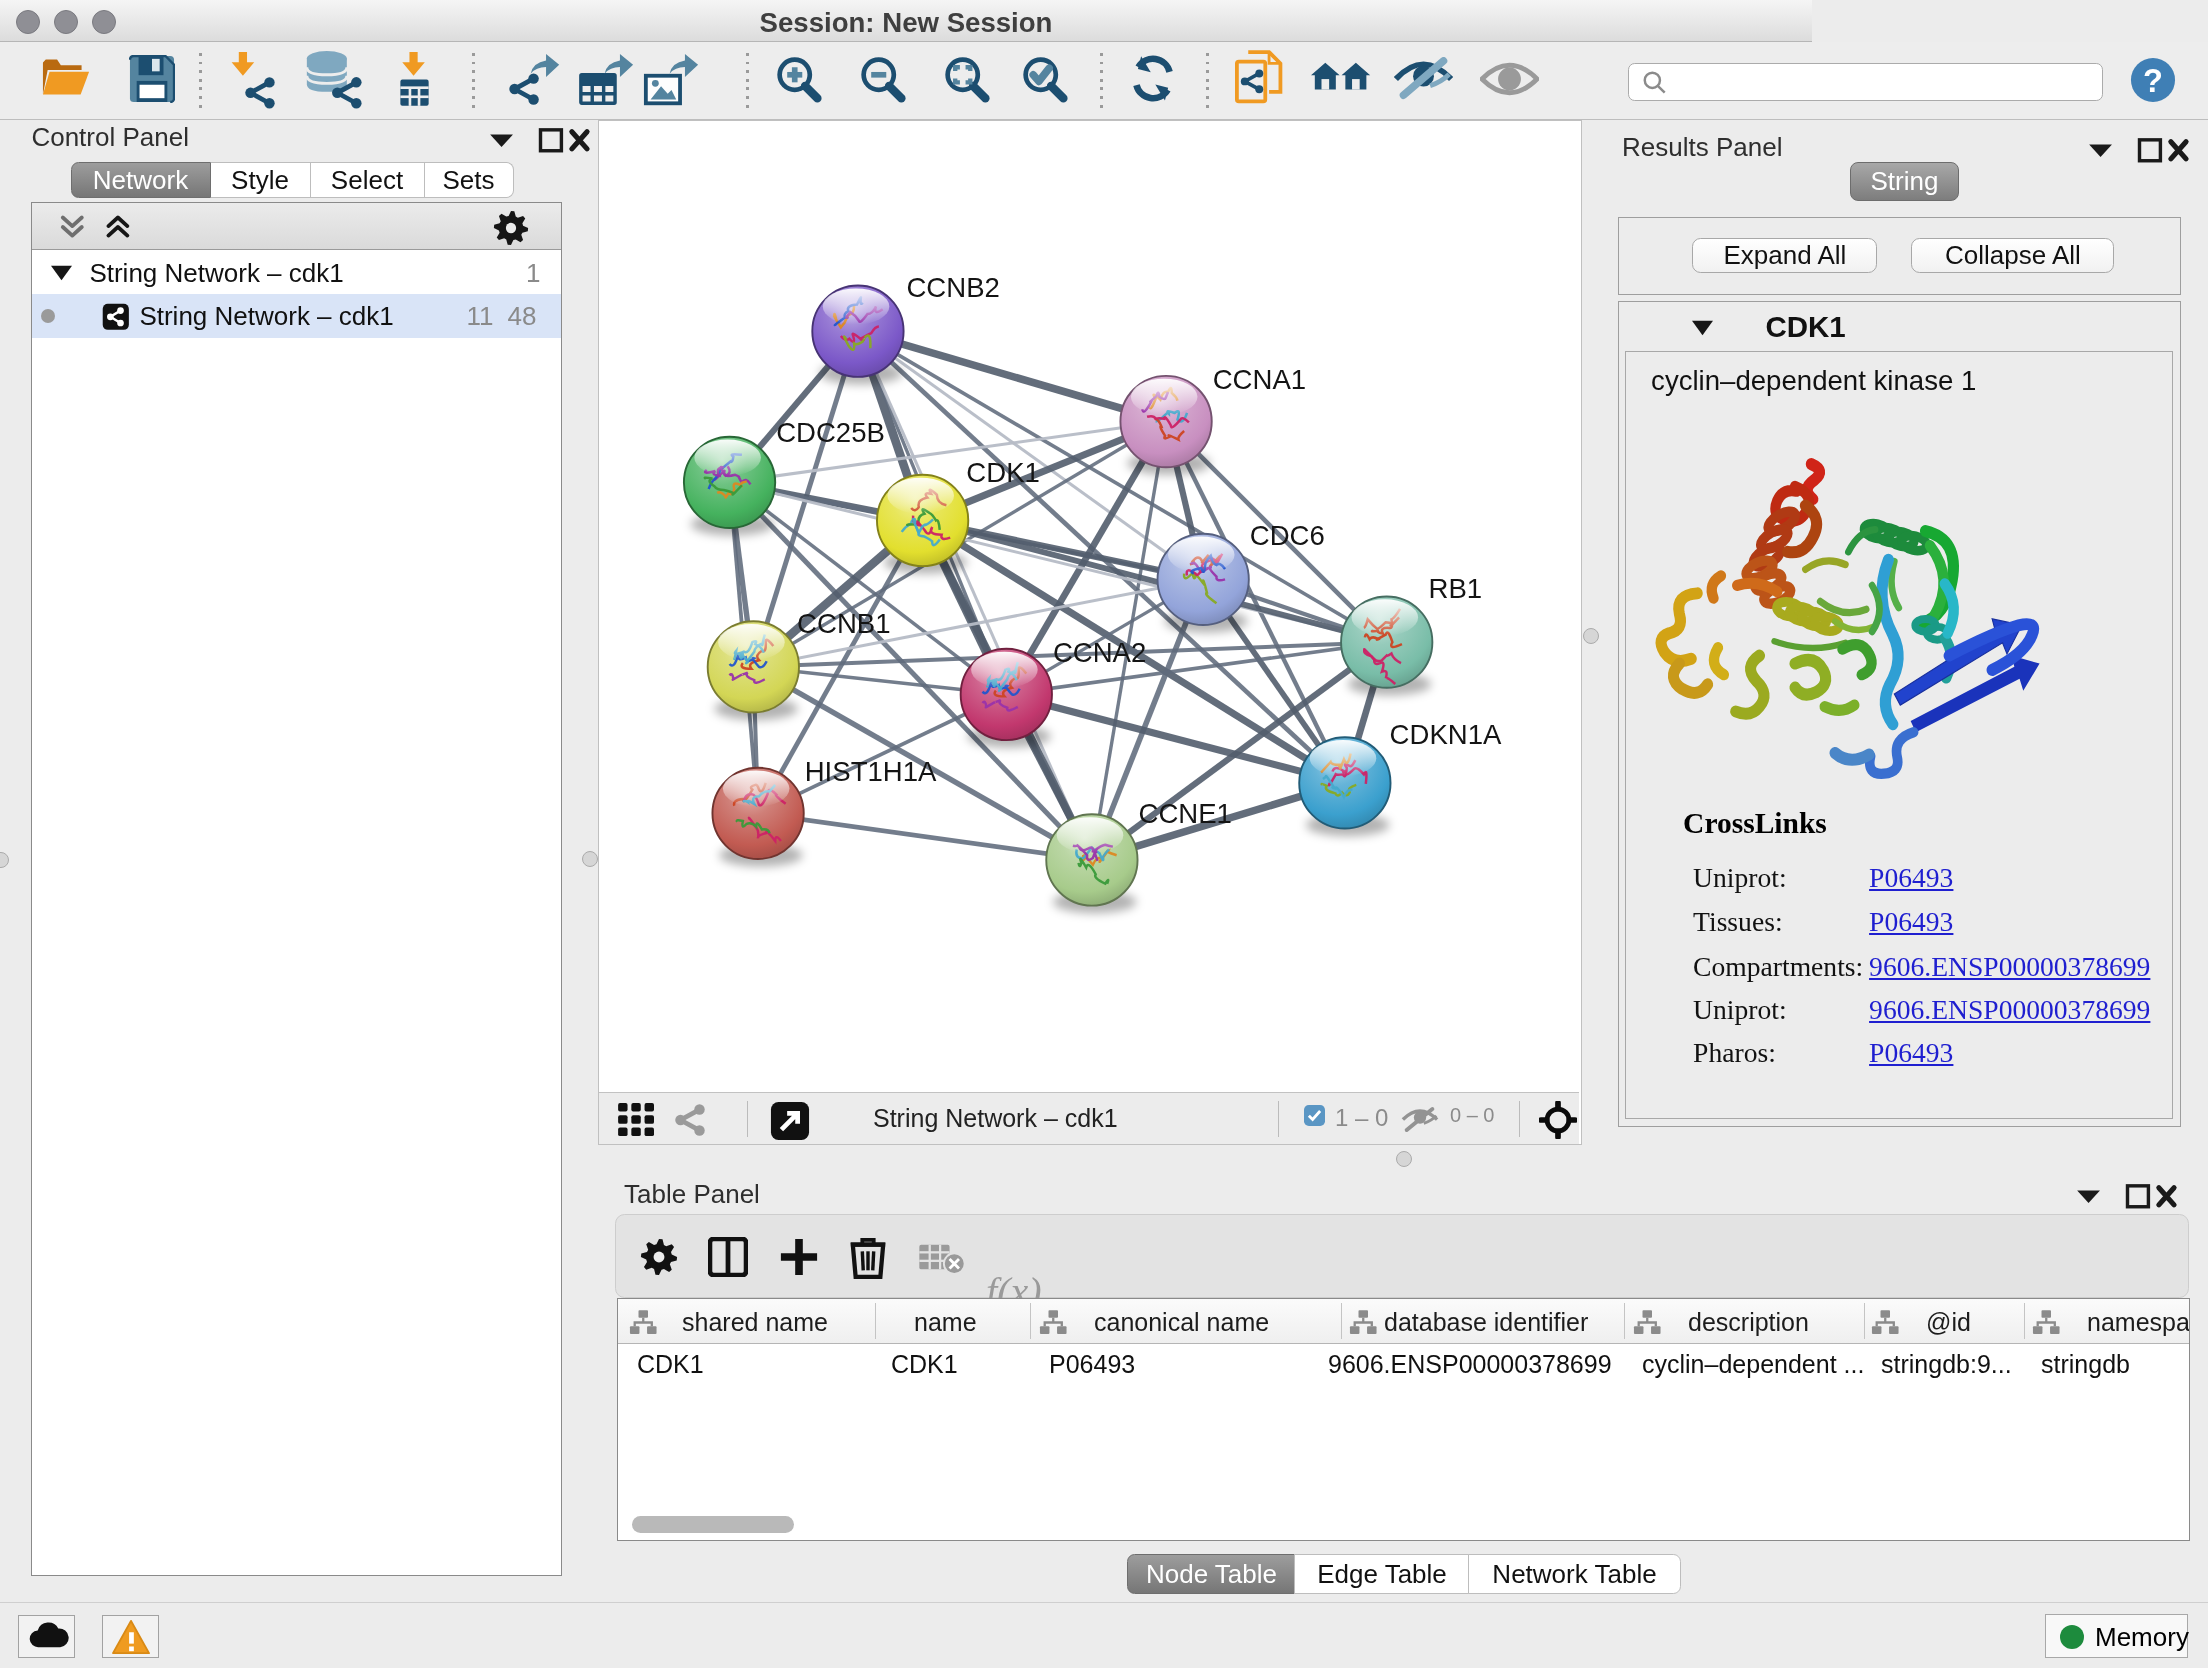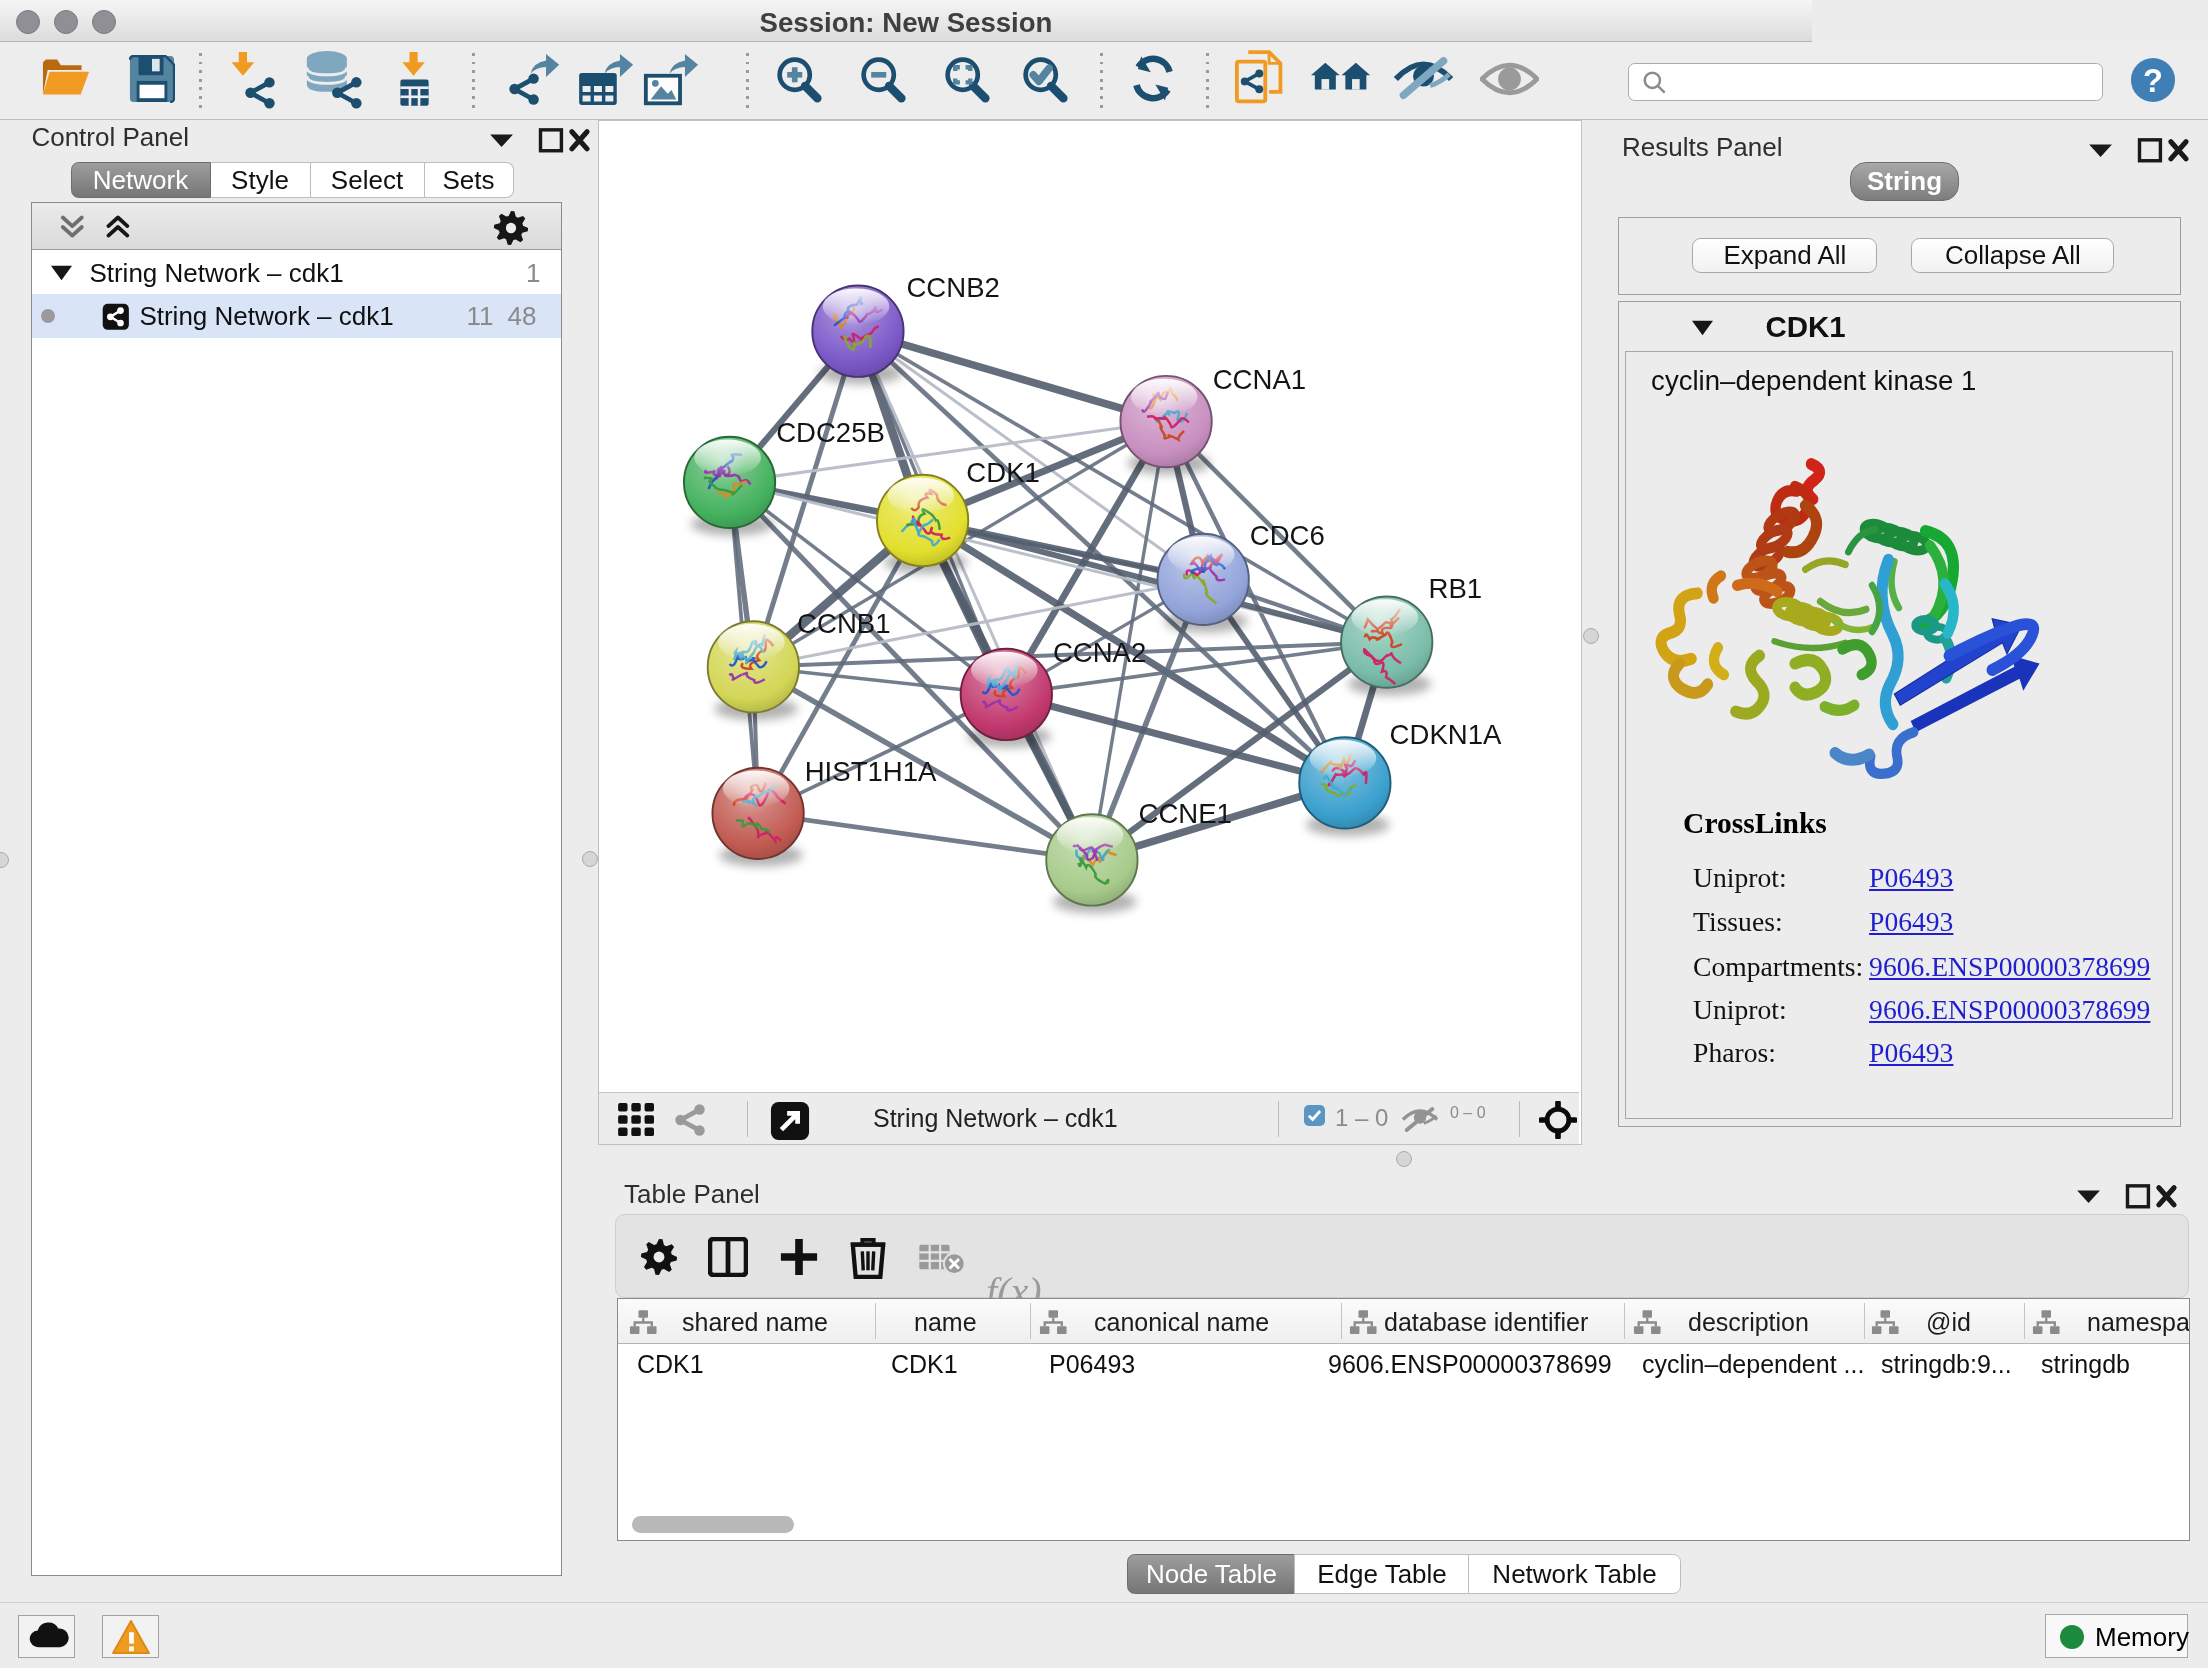--- a/index.html
+++ b/index.html
@@ -533,21 +533,21 @@
       <svg width="15" height="13.3" viewBox="0 0 16 14" style="position:absolute;left:708px;top:16px;">
           <path d="M2 7 L6 11 L14 2" fill="none" stroke="#fff" stroke-width="3"></path>
         </svg>
       <div style="position:absolute;left:736px;top:11.4px;font-size:24px;color:#8b8b8b;">1 – 0</div>
       <svg class="abs" width="38" height="27" viewBox="0 0 40 28" style="left:802px;top:13.3px;">
           <path d="M2 14 Q 20 -4 38 14" fill="none" stroke="#939393" stroke-width="3.6"></path>
           <circle cx="20" cy="12" r="6.5" fill="#939393"></circle>
           <path d="M6 25 L33 3" stroke="#939393" stroke-width="4.2" stroke-linecap="round"></path>
           <path d="M24 18 Q 33 15 37 10" fill="none" stroke="#939393" stroke-width="3"></path>
         </svg>
-      <div style="position:absolute;left:851px;top:11.4px;font-size:16px;color:#8b8b8b;">0 – 0</div>
+      <div style="position:absolute;left:851px;top:11.4px;font-size:20px;color:#8b8b8b;">0 – 0</div>
       <div class="ntsep" style="left:920px;"></div>
       <svg class="abs" width="38" height="38" viewBox="0 0 40 40" style="left:940px;top:7.6px;">
           <circle cx="20" cy="20" r="11.5" fill="none" stroke="#0a0a0a" stroke-width="5"></circle>
           <g stroke="#0a0a0a" stroke-width="6" stroke-linecap="round">
             <line x1="20" y1="2" x2="20" y2="8"></line>
             <line x1="20" y1="32" x2="20" y2="38"></line>
             <line x1="2" y1="20" x2="8" y2="20"></line>
             <line x1="32" y1="20" x2="38" y2="20"></line>
           </g>
         </svg>
@@ -559,21 +559,21 @@
   <div class="abs" style="left:1583px;top:628px;width:14.3px;height:14.3px;border-radius:50%;background:#d6d6d6;border:1px solid #ababab;"></div>
   <div class="abs" style="left:1396px;top:1151px;width:14.3px;height:14.3px;border-radius:50%;background:#d6d6d6;border:1px solid #ababab;"></div>
 
   <div id="rpanel" class="abs">
     <div class="ptitle abs" style="left:15px;top:13.3px;">Results Panel</div>
     <svg class="abs" width="105" height="28.5" style="left:480px;top:18px;" viewBox="0 0 110 30">
       <path d="M2 8 L26 8 L14 21 Z" fill="#1a1a1a"></path>
       <rect x="55" y="3" width="22" height="22" fill="none" stroke="#1a1a1a" stroke-width="3.6"></rect>
       <path d="M88 5 L104 23 M104 5 L88 23" stroke="#1a1a1a" stroke-width="5.4" stroke-linecap="round"></path>
     </svg>
-    <div class="abs" style="left:243px;top:43px;width:107px;height:37px;background:linear-gradient(#a8a8a8,#7d7d7d);border:1px solid #6d6d6d;border-radius:16px;color:#fff;font-size:26px;text-align:center;line-height:37px;font-weight:bold;">String</div>
+    <div class="abs" style="left:243px;top:43px;width:107px;height:37px;background:linear-gradient(#a8a8a8,#7d7d7d);border:1px solid #6d6d6d;border-radius:8px;color:#fff;font-size:26px;text-align:center;line-height:37px;">String</div>
     <div class="rbox" style="top:98px;height:76px;">
       <div class="btn" style="left:73px;top:20px;width:183px;height:33px;line-height:33px;">Expand All</div>
       <div class="btn" style="left:292px;top:20px;width:201px;height:33px;line-height:33px;">Collapse All</div>
     </div>
     <div class="rbox" style="top:182px;height:824px;">
       <svg class="abs" width="25" height="21" viewBox="0 0 26 22" style="left:71px;top:15px;">
           <path d="M2 4 L24 4 L13 19 Z" fill="#161616"></path>
         </svg>
       <div class="abs" style="left:146px;top:7.6px;font-size:29.5px;font-weight:bold;color:#111;">CDK1</div>
       <div class="abs" style="left:5.7px;top:49px;width:546px;height:766px;border:1px solid #a8a8a8;">

